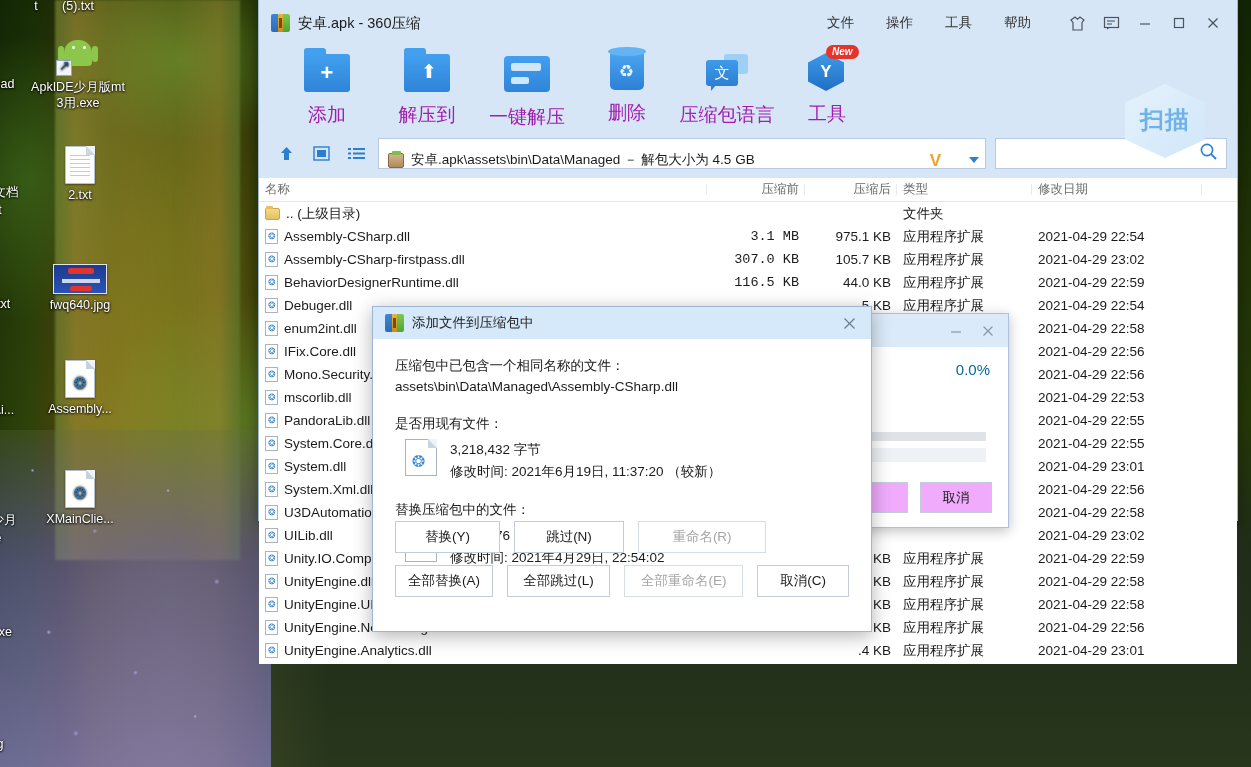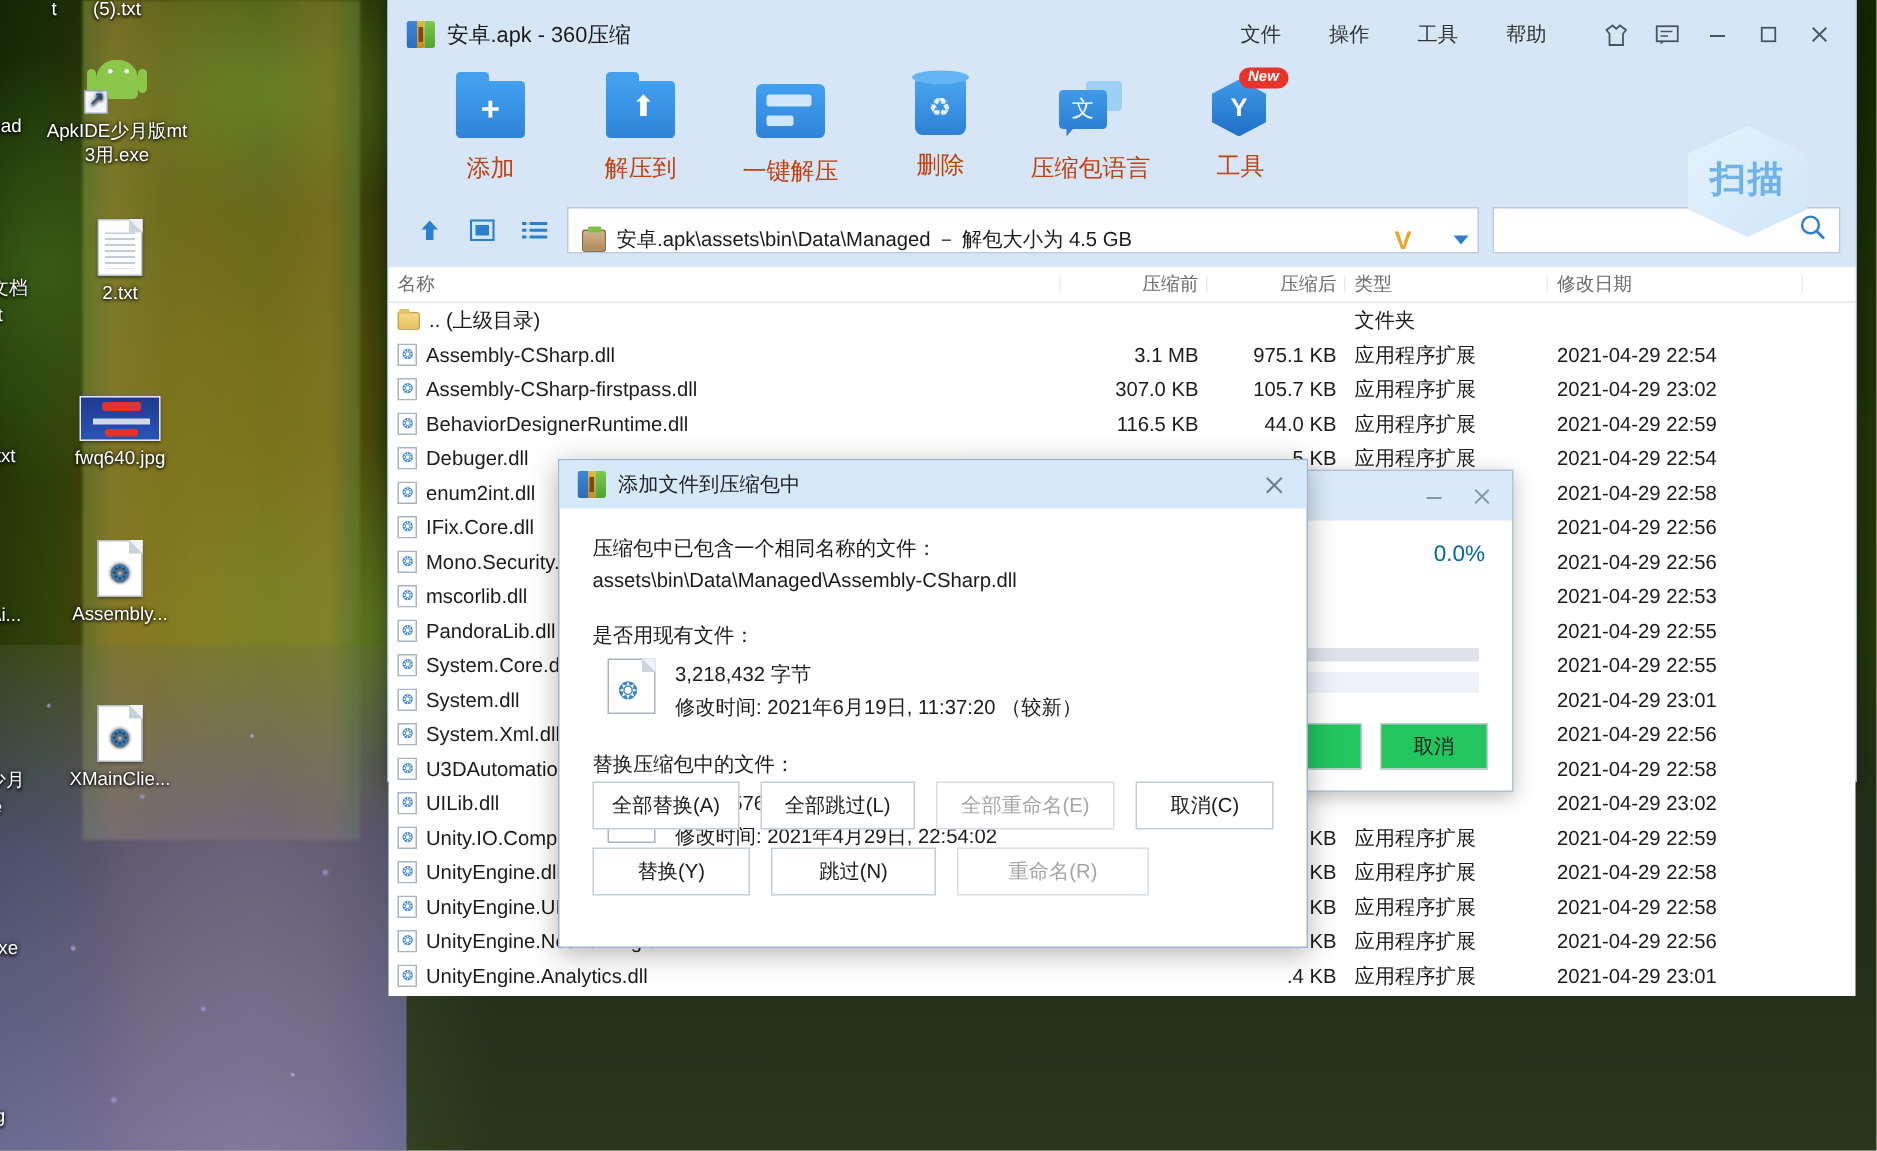--- a/index.html
+++ b/index.html
@@ -96,21 +96,21 @@
   #menubar { margin-left:auto; display:flex; align-items:center; gap:0; }
   #menubar .mi { font-size:13.5px; color:#333; padding:4px 16px; cursor:default; }
   #winctl { display:flex; align-items:center; gap:2px; margin-left:14px; }
   .wbtn { width:32px; height:30px; display:flex; align-items:center; justify-content:center;
           color:#4b5560; font-size:15px; }
   .wbtn svg { display:block; }
 
   #toolbar { height:88px; background:#d6e6f7; display:flex; align-items:flex-start; padding-left:18px; position:relative; }
   .tbitem { width:100px; text-align:center; padding-top:4px; position:relative; }
   .tbicon { width:46px; height:44px; margin:0 auto 4px; position:relative; }
-  .tblabel { font-size:16px; color:#c2410c; }
+  .tblabel { font-size:19px; color:#a21caf; }
 
   .f-add, .f-ext { width:46px; height:38px; margin-top:4px; border-radius:3px;
         background:linear-gradient(#43a0ef,#2f84d8); position:relative; }
   .f-add::before, .f-ext::before { content:""; position:absolute; left:0; top:-6px; width:22px; height:8px;
         background:#43a0ef; border-radius:3px 3px 0 0; }
   .f-add .plus { position:absolute; left:13px; top:9px; width:20px; height:20px; color:#fff; font-size:22px; line-height:19px; font-weight:700; }
   .f-ext .up { position:absolute; left:17px; top:8px; color:#fff; font-size:19px; line-height:20px; }
   .f-one { width:46px; height:36px; margin-top:6px; border-radius:4px; background:linear-gradient(#43a0ef,#2f84d8); position:relative; }
   .f-one .bar1 { position:absolute; left:7px; top:7px; width:30px; height:8px; background:#cfe6fb; border-radius:2px; }
   .f-one .bar2 { position:absolute; left:7px; top:21px; width:18px; height:7px; background:#cfe6fb; border-radius:2px; }
@@ -149,21 +149,21 @@
   .caret { width:0; height:0; border-width:6px 5px 0 5px; border-style:solid; border-color:#2f7fd0 transparent transparent transparent; }
   #searchbox { flex:1; height:31px; background:#fff; border:1px solid #b6cbe2; display:flex; align-items:center; padding:0 8px; }
   #searchbox input { flex:1; border:none; outline:none; font-size:13.5px; font-family:inherit; }
 
   
   #listhead { height:24px; background:#fff; border-bottom:1px solid #e2e8ee; display:flex;
         align-items:center; font-size:12.5px; color:#6b6b6b; }
   #listhead .col { padding:0 6px; position:relative; }
   #listhead .col::after { content:""; position:absolute; right:0; top:3px; bottom:3px; width:1px; background:#e6ebf0; }
   .c-name { width:448px; }
-  .c-before { width:98px; text-align:right; }
+  .c-before { width:98px; text-align:right;font-family:Liberation Mono, monospace; }
   .c-after { width:92px; text-align:right; }
   .c-type { width:135px; }
   .c-date { width:170px; }
 
   #listbody { position:relative; height:462px; background:#fff; overflow:hidden; }
   .row { height:23px; display:flex; align-items:center; font-size:13.5px; color:#1b1b1b; }
   .row .cell { padding:0 6px; white-space:nowrap; overflow:hidden; }
   .row .c-name { display:flex; align-items:center; gap:6px; }
   .mini-dll { width:13px; height:15px; background:#fff; border:1px solid #aab4bf; position:relative; flex:0 0 13px; }
   .mini-dll::after { content:"❂"; position:absolute; left:2px; top:1px; font-size:9px; color:#3a86c8; line-height:11px; }
@@ -175,21 +175,21 @@
   #progdlg { position:absolute; left:639px; top:313px; width:370px; height:215px;
         background:#fff; border:1px solid #a9c2dd; box-shadow:0 3px 12px rgba(0,0,0,.25); }
   #progdlg .dtitle { height:33px; background:#dbeaf8; display:flex; align-items:center; padding:0 4px 0 10px; }
   #progdlg .dtitle .sp { flex:1; }
   #progdlg .body { padding:14px 16px; position:relative; height:182px; }
   #progdlg .pct { position:absolute; right:18px; top:14px; font-size:15px; color:#0369a1; }
   #progdlg .barwrap { position:absolute; left:16px; top:85px; width:330px; }
   #progdlg .bar1 { height:9px; background:#dfe3e8; border-radius:1px; }
   #progdlg .bar2 { height:14px; margin-top:7px; background:#eef2f7; border-radius:1px; }
   #progdlg .btnrow { position:absolute; left:16px; bottom:16px; right:16px; display:flex; justify-content:flex-end; gap:12px; }
-  .pbtn { width:72px; height:31px; background:#22c55e; border:1px solid #c2cdd8; font-size:13.5px;
+  .pbtn { width:72px; height:31px; background:#f0abfc; border:1px solid #c2cdd8; font-size:13.5px;
         display:flex; align-items:center; justify-content:center; font-family:inherit; color:#1b1b1b; }
 
   
   #repdlg { position:absolute; left:372px; top:306px; width:500px; height:326px;
         background:#fff; border:1px solid #9cb6d4; box-shadow:0 4px 18px rgba(0,0,0,.3); }
   #repdlg .dtitle { height:32px; background:#d6e9fa; display:flex; align-items:center; padding:0 6px 0 12px; gap:8px; font-size:13.5px; }
   #repdlg .dtitle .sp { flex:1; }
   #repdlg .dbody { padding:16px 22px 0; font-size:13.5px; color:#1b1b1b; line-height:21px; }
   #repdlg .line2 { margin-bottom:16px; }
   #repdlg .qlabel { margin-bottom:5px; }
@@ -731,24 +731,24 @@
       <span class="ic"></span>
       <span class="txt">
         <div>3,224,576 字节 （较大）</div>
         <div>修改时间: 2021年4月29日, 22:54:02</div>
       </span>
     </div>
   </div>
 
   <div class="btns">
     <div class="brow">
+      <button class="dbtn w1">替换(Y)</button>
+      <button class="dbtn w2">跳过(N)</button>
+      <button class="dbtn w3 dis">重命名(R)</button>
+    </div>
+    <div class="brow">
       <button class="dbtn w1">全部替换(A)</button>
       <button class="dbtn w2">全部跳过(L)</button>
       <button class="dbtn w3 dis">全部重命名(E)</button>
       <button class="dbtn w4">取消(C)</button>
     </div>
-    <div class="brow">
-      <button class="dbtn w1">替换(Y)</button>
-      <button class="dbtn w2">跳过(N)</button>
-      <button class="dbtn w3 dis">重命名(R)</button>
-    </div>
   </div>
 </div>
 
 </body></html>

